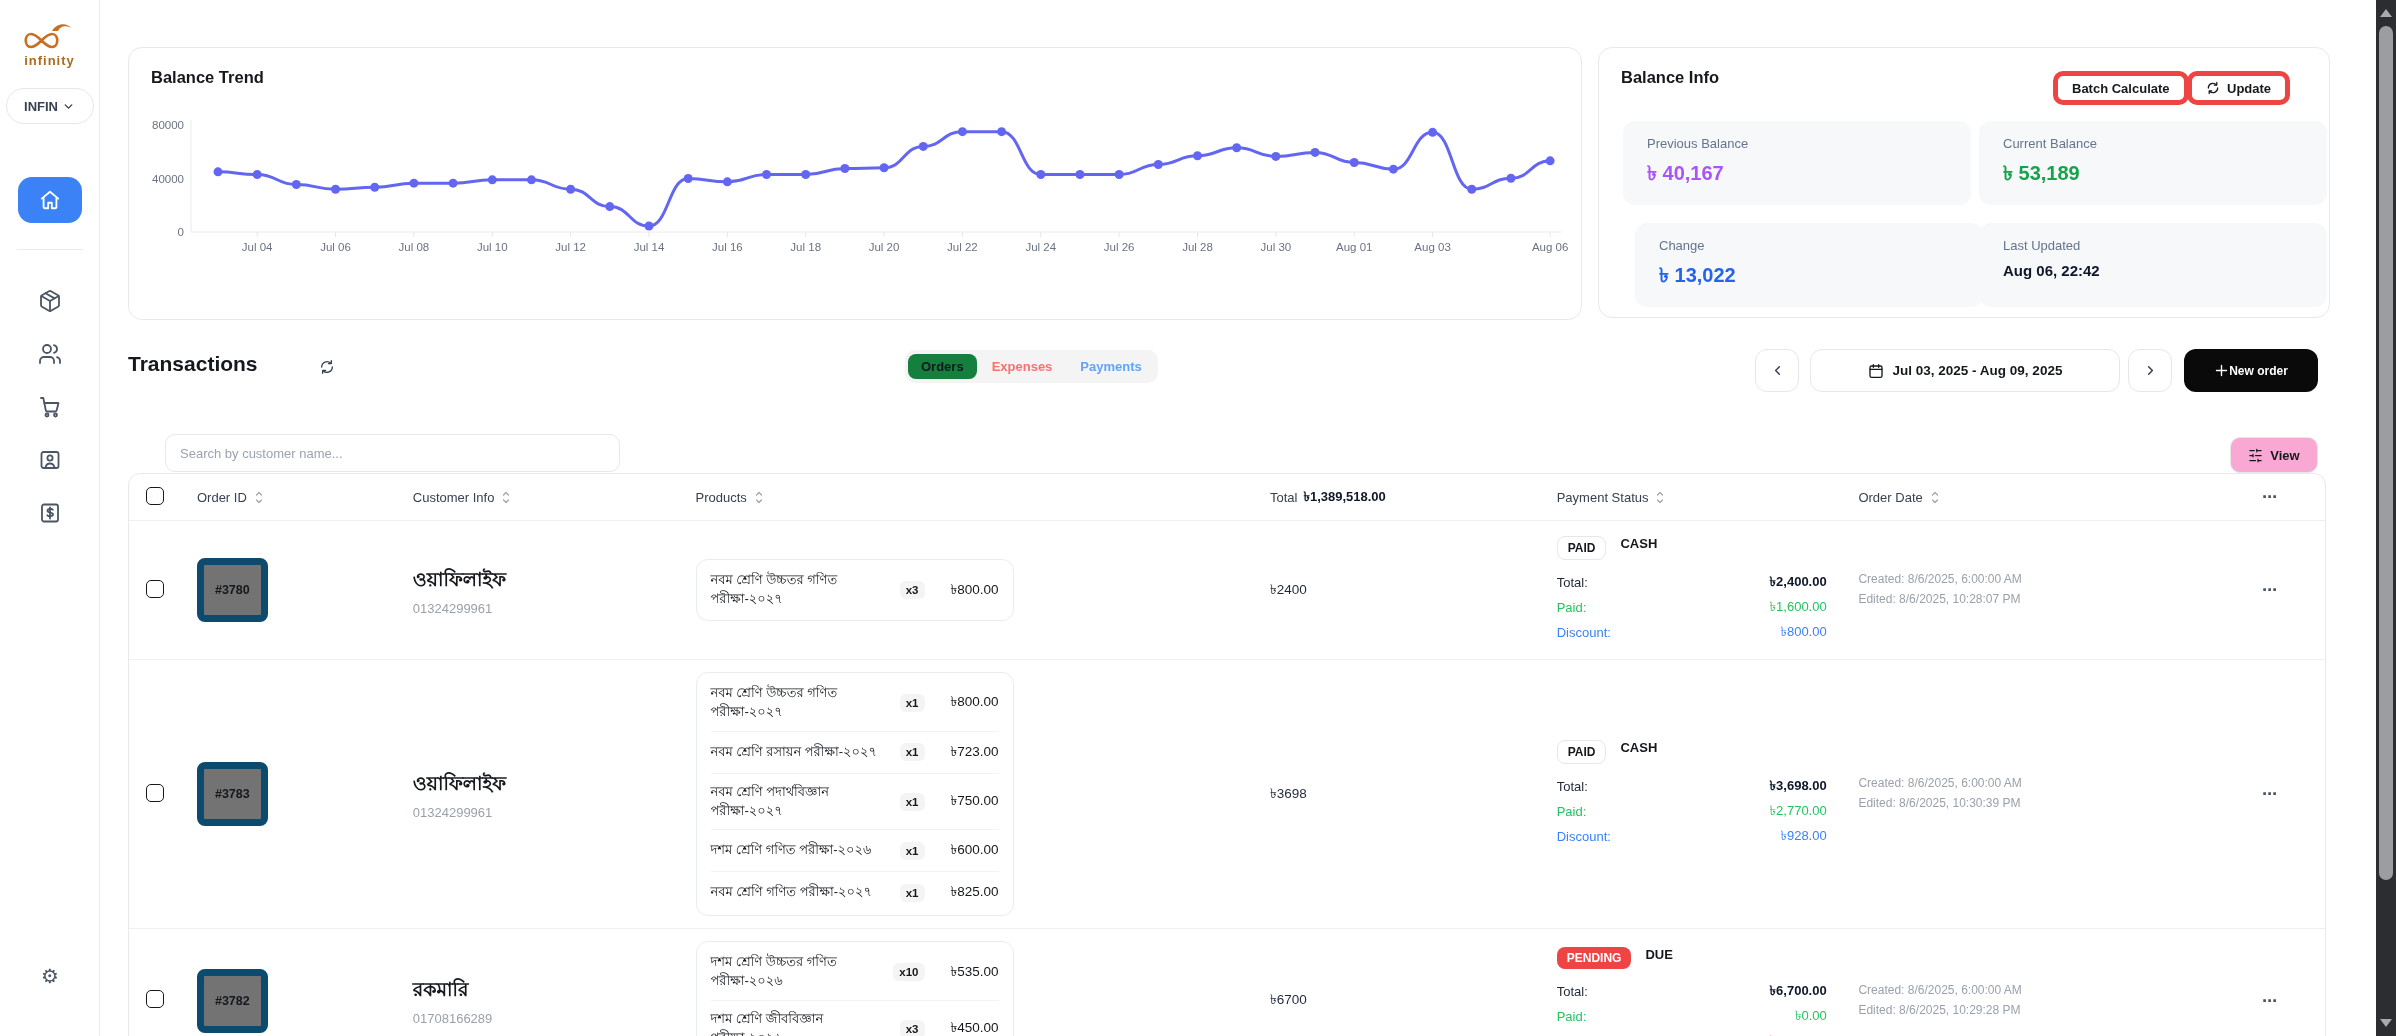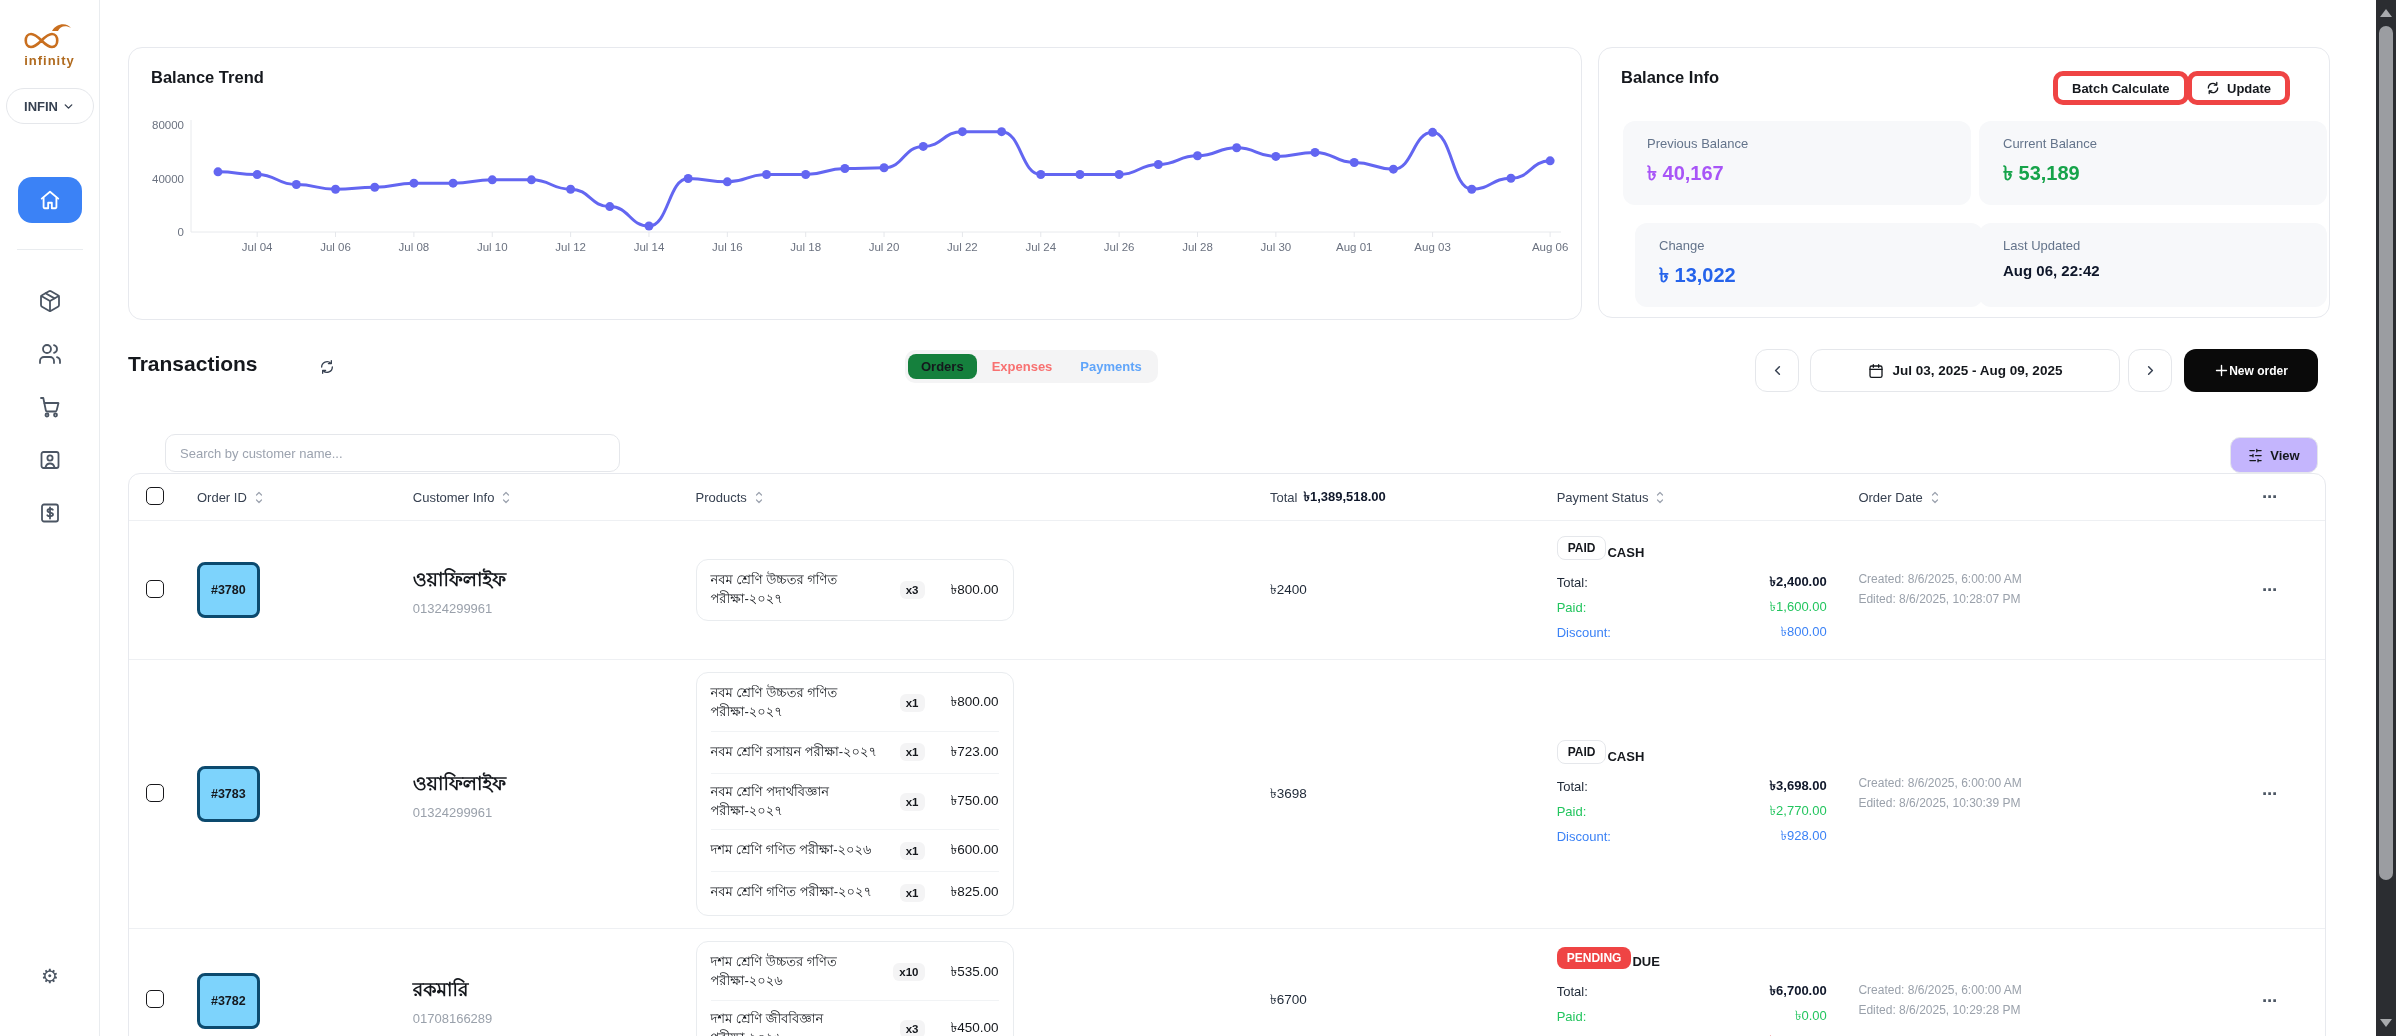--- a/index.html
+++ b/index.html
@@ -38,47 +38,47 @@
   .tabs{position:absolute;left:905px;top:350px;height:33px;background:#f4f4f5;border-radius:10px;display:flex;align-items:center;padding:3px;gap:2px}
   .tab{font-size:13px;font-weight:600;padding:5px 13px;border-radius:8px}
   .tab.active{background:#15803d;color:#15181d;font-weight:700}
   .tab.red{color:#f87171}
   .tab.blue{color:#60a5fa}
   .nav-sq{position:absolute;top:349px;width:44px;height:43px;border:1px solid #e5e7eb;border-radius:12px;background:#fff;display:flex;align-items:center;justify-content:center;color:#374151}
   .daterange{position:absolute;left:1810px;top:349px;width:310px;height:43px;border:1px solid #e5e7eb;border-radius:12px;background:#fff;display:flex;align-items:center;justify-content:center;gap:9px;font-size:13.5px;font-weight:600;color:#15181d}
   .new-order{position:absolute;left:2184px;top:349px;width:134px;height:43px;background:#0a0a0a;color:#fff;border-radius:12px;display:flex;align-items:center;justify-content:center;gap:0;font-size:12px;font-weight:600}
   .search{position:absolute;left:165px;top:434px;width:455px;height:38px;border:1px solid #e5e7eb;border-radius:10px;padding:0 14px;font-size:13px;color:#374151;outline:none}
   .search::placeholder{color:#9ca3af}
-  .view-btn{position:absolute;left:2230px;top:437px;width:88px;height:36px;border:1px solid #e5e7eb;border-radius:10px;background:#c4b5fd;display:flex;align-items:center;justify-content:center;gap:7px;font-size:13px;font-weight:600;color:#15181d}
+  .view-btn{position:absolute;left:2230px;top:437px;width:88px;height:36px;border:1px solid #e5e7eb;border-radius:10px;background:#f9a8d4;display:flex;align-items:center;justify-content:center;gap:7px;font-size:13px;font-weight:600;color:#15181d}
 
   
   .table{position:absolute;left:128px;top:473px;width:2198px;background:#fff;border:1px solid #e7e9ee;border-radius:12px}
   .thead{display:flex;align-items:center;height:47px;border-bottom:1px solid #eef0f3;color:#374151}
   .trow{display:flex;align-items:center;border-bottom:1px solid #eef0f3;padding:12px 0;min-height:139px}
   .c-check{width:56px;padding-left:17px}
   .c-id{width:228px;padding-left:12px}
   .c-cust{width:283px}
   .c-prod{width:575px}
   .c-total{width:285px}
   .c-pay{width:300px;padding-left:2px}
   .c-date{width:400px;padding-left:4px}
   .c-act{width:71px;padding-left:8px}
   .hcell{display:flex;align-items:center;gap:6px}
   .checkbox{width:18px;height:18px;border:1.5px solid #18181b;border-radius:5px;background:#fff;display:inline-block}
-  .order-badge{display:inline-block;border:3px solid #0c4a6e;border-radius:8px;padding:18px 11px;font-weight:700;font-size:12.5px;color:#15181d;background:#7dd3fc}
+  .order-badge{display:inline-block;border:7px solid #0c4a6e;border-radius:8px;padding:18px 11px;font-weight:700;font-size:12.5px;color:#15181d;background:#737373}
   .cust-name{font-size:19px;font-weight:600;color:#15181d}
   .cust-phone{font-size:13px;color:#9aa1ab;margin-top:4px}
   .prod-card{width:318px;border:1px solid #e9ecef;border-radius:12px;padding:2px 14px;background:#fff}
   .prod-item{display:flex;align-items:center;padding:9px 0}
   .prod-item+.prod-item{border-top:1px solid #f1f3f5}
   .prod-name{flex:1;font-size:13px;line-height:1.45;color:#15181d;padding-right:8px}
   .prod-qty{background:#f4f4f5;border-radius:6px;font-size:11.5px;font-weight:700;padding:3px 6px;margin-right:10px;color:#15181d}
   .prod-price{font-size:13.5px;font-weight:500;color:#15181d;min-width:64px;text-align:right}
   .total-val{font-size:13.5px;color:#1f2937}
-  .pay-badge-row{display:flex;align-items:flex-end;gap:1px;margin-bottom:10px}
+  .pay-badge-row{display:flex;align-items:flex-start;gap:14px;margin-bottom:10px}
   .pbadge{font-size:12px;font-weight:700;padding:4px 10px;border-radius:8px}
   .pbadge.paid{border:1px solid #e5e7eb;background:#fff;color:#15181d}
   .pbadge.pending{background:#ef4444;color:#fff}
   .pay-method{font-weight:700;font-size:13px;color:#15181d}
   .pay-line{display:flex;justify-content:space-between;align-items:center;width:270px;height:25px;font-size:13px}
   .pay-line .val{font-weight:500}
   .pl-dark{color:#1f2937}.pl-dark .val{color:#0f172a;font-weight:700}
   .pl-green{color:#22c55e}.pl-blue{color:#3b82f6}.pl-red{color:#ef4444}
   .date-line{font-size:12px;color:#9aa1ab;line-height:1.65}
   .dots{font-size:15px;font-weight:700;color:#4b5563;letter-spacing:1px}

